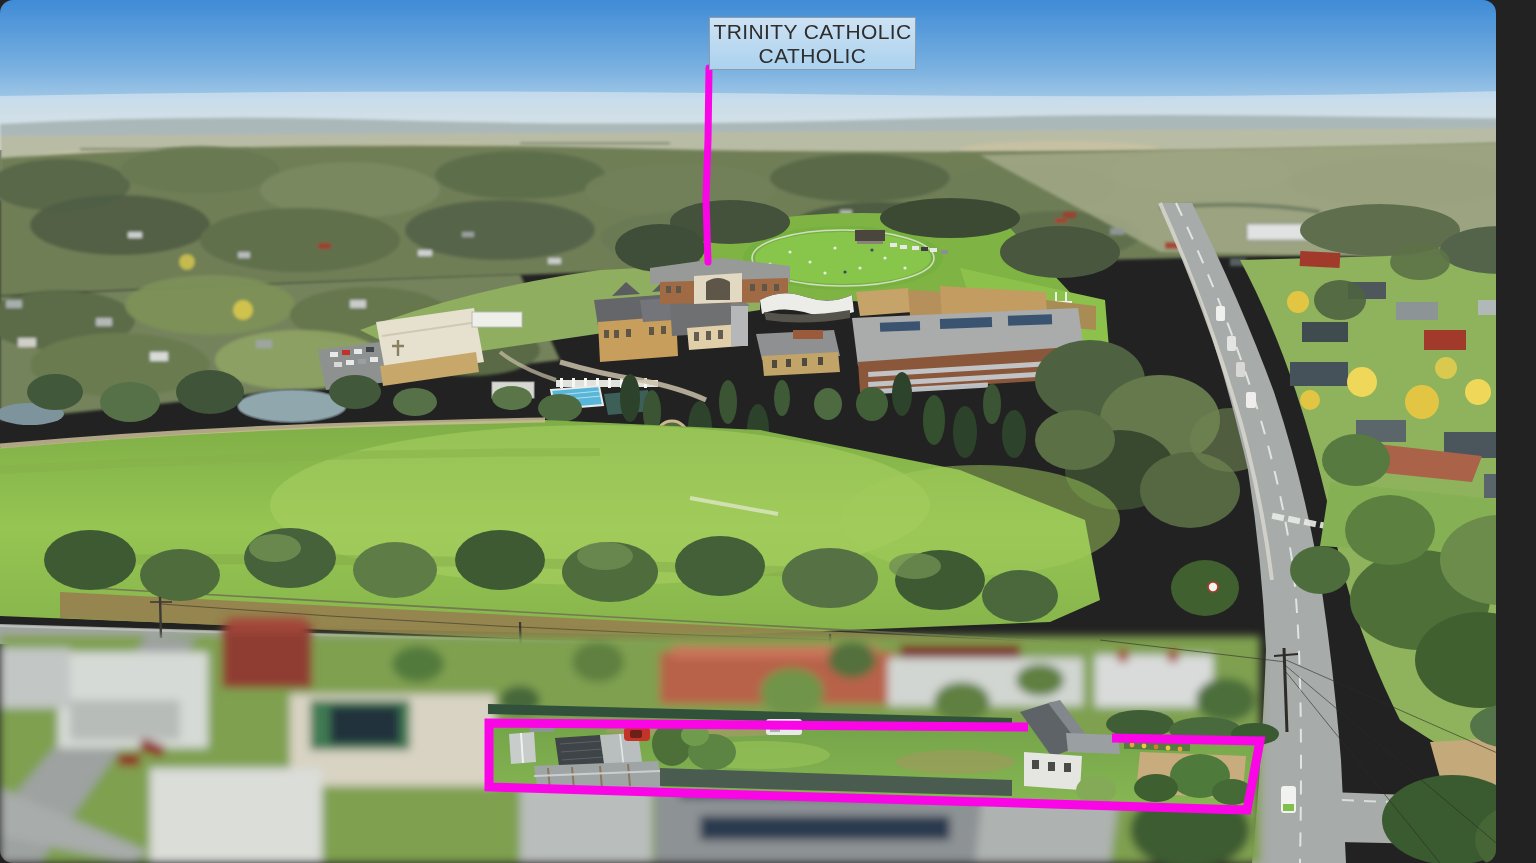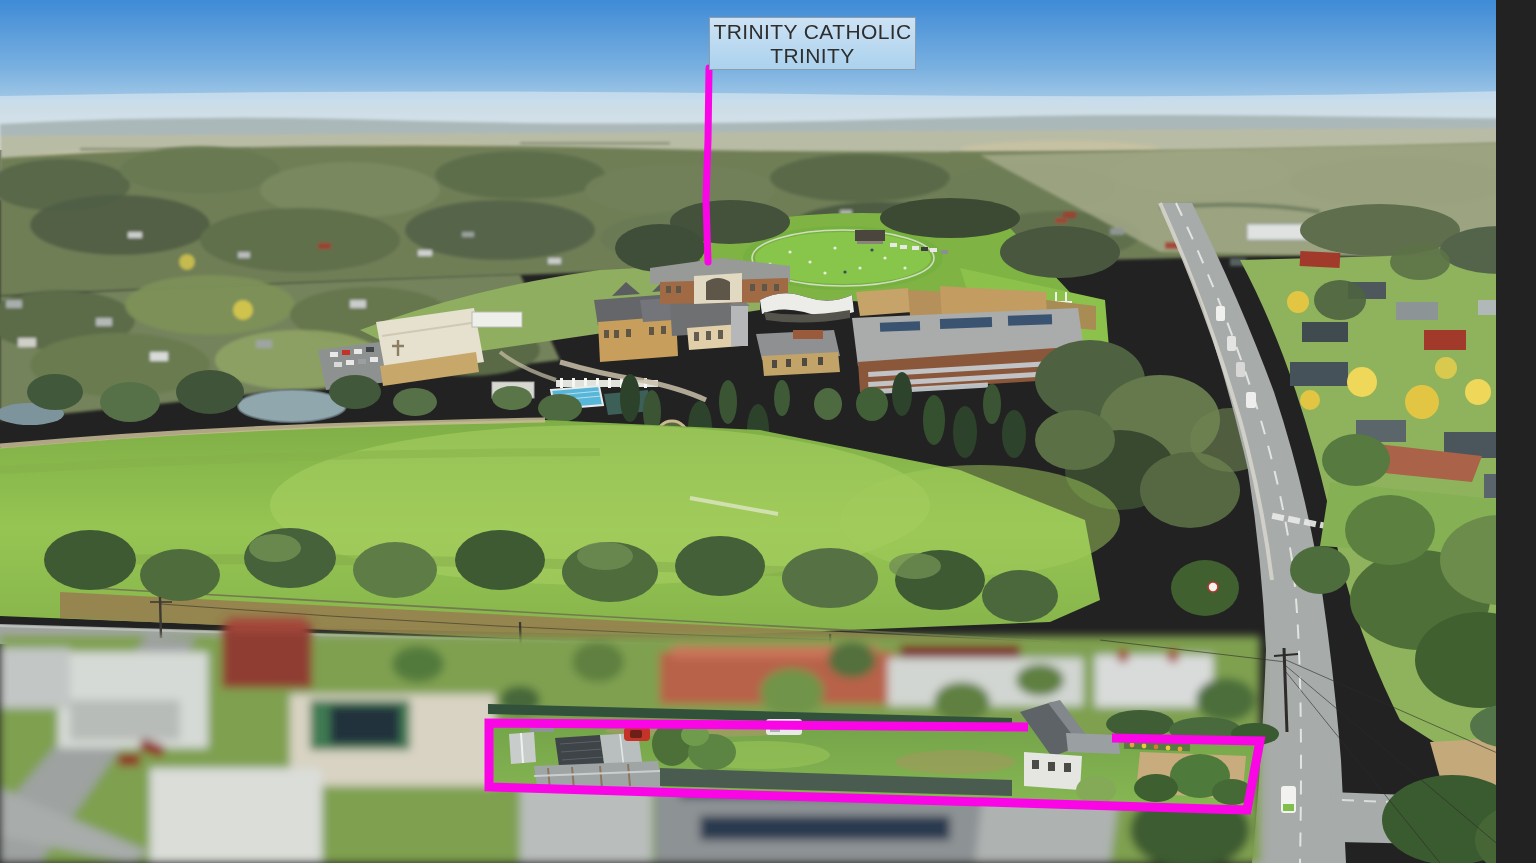--- a/index.html
+++ b/index.html
@@ -1,17 +1,17 @@
 <!DOCTYPE html>
 <html style="--highlight: #fa05e6; --label-bg-top: #cde2f4; --label-bg-bottom: #abd2ee; --label-border: #8d9cab; --label-text: #2e2e2e; --sky-top: #3f8bd6; --sky-horizon: #e2eaee; --field-green: #8fbf4f; --road-gray: #a7aba9;"><head>
 <meta charset="utf-8">
 <style>
   html,body{margin:0;padding:0;background:#222;}
   .stage{position:relative;width:1496px;height:863px;overflow:hidden;
-         font-family:"Liberation Sans",sans-serif;}
+         font-family:"Liberation Sans",sans-serif;border-radius:13px;}
   .stage svg{position:absolute;left:0;top:0;}
   .label-box{
     position:absolute;left:709px;top:17px;width:207px;height:53px;
     background:linear-gradient(var(--label-bg-top),var(--label-bg-bottom));
     border:1px solid var(--label-border);
     color:var(--label-text);
     display:flex;flex-direction:column;align-items:center;justify-content:center;
     font-size:21px;letter-spacing:.4px;line-height:24px;font-weight:500;
     text-align:center;box-sizing:border-box;
   }
@@ -552,16 +552,16 @@
   </g>
 
   <g>
     <path d="M1028,727 L489,723 L489,787 L1247,810 L1260,741 L1112,738" fill="none" stroke="var(--highlight)" stroke-width="9" stroke-linejoin="miter"></path>
   </g>
   <path d="M709,68 L708,140 L706,200 L708,262" fill="none" stroke="var(--highlight)" stroke-width="7" stroke-linecap="round"></path>
 </svg>
 
 <div class="label-box">
   <div>TRINITY CATHOLIC</div>
-  <div>TRINITY</div>
+  <div>CATHOLIC</div>
 </div>
 
 </div>
 
 </body></html>

